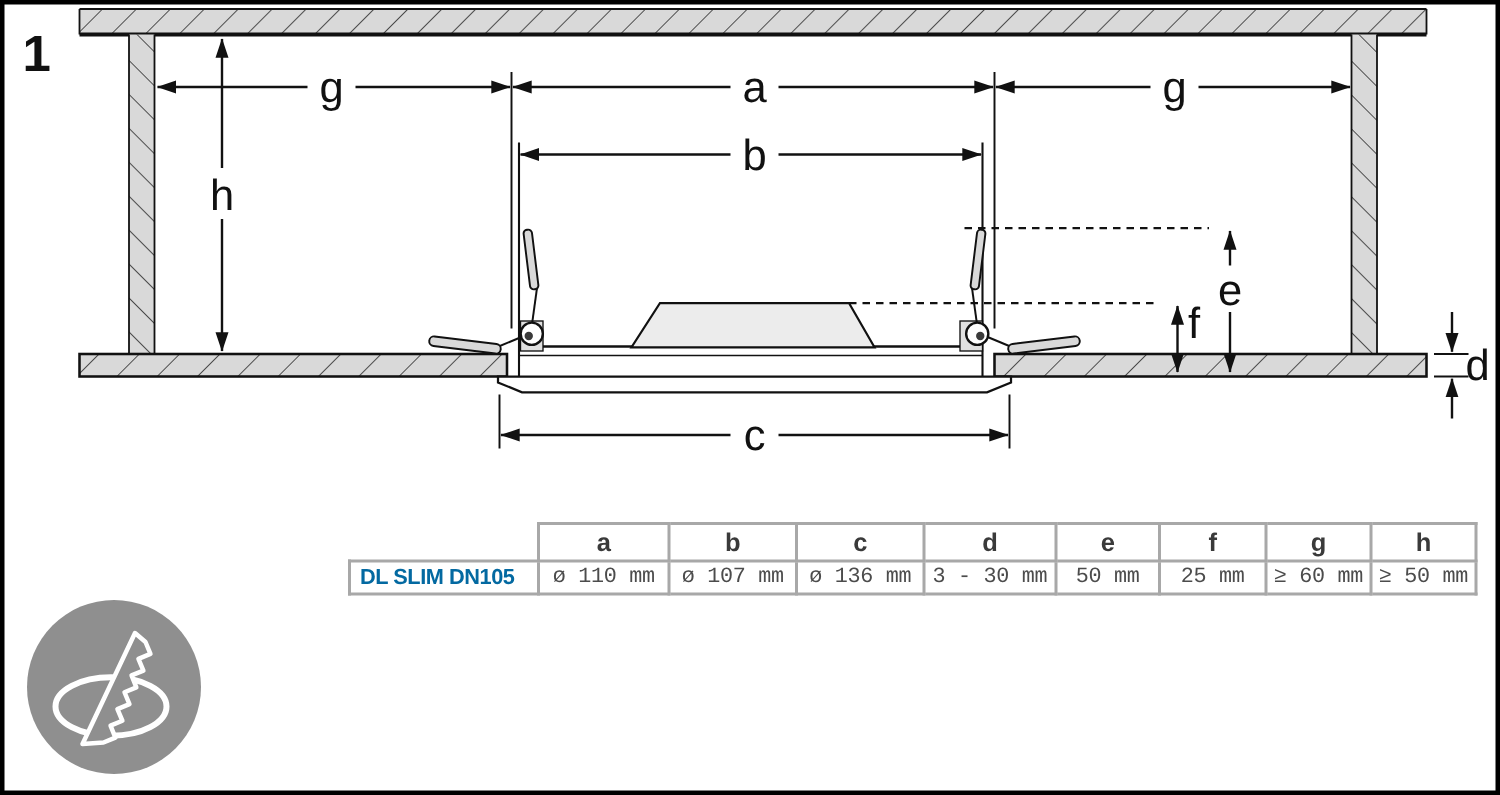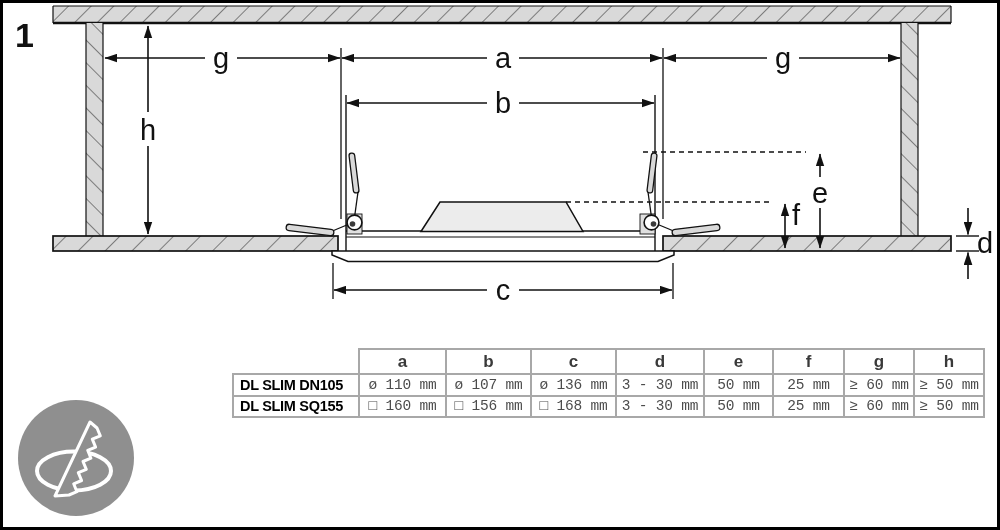--- a/index.html
+++ b/index.html
@@ -14,21 +14,21 @@
   
   .spec-table{position:absolute;left:229px;top:345px;}
   .spec-table table{border-collapse:collapse;table-layout:fixed;width:751px;}
   .spec-table th,.spec-table td{
     border:2px solid #a8a8a8;background:#fff;box-sizing:border-box;
     text-align:center;vertical-align:middle;padding:0;overflow:hidden;white-space:nowrap;
   }
   .spec-table th.corner{border:none;background:transparent;}
   .spec-table th.colhead{height:25px;font-size:17px;font-weight:bold;color:#3a3a3a;}
   .spec-table th.rowlabel{
-    height:16px;font-size:14.5px;font-weight:bold;color:#000000;
+    height:16px;font-size:14.5px;font-weight:bold;color:#0369a1;
     text-align:left;padding-left:6px;letter-spacing:-0.3px;margin-top:28px;
   }
   .spec-table td{height:21.5px;font-size:14.5px;color:#4c4c4c;letter-spacing:-0.2px;font-family:Liberation Mono, monospace;}
 </style>
 </head>
 <body>
 
 <div id="stage">
 
   <svg id="diagram-svg" width="1000" height="530" viewBox="0 0 1000 530">
@@ -215,28 +215,17 @@
         <th class="rowlabel">DL SLIM DN105</th>
         <td>ø 110 mm</td>
         <td>ø 107 mm</td>
         <td>ø 136 mm</td>
         <td>3 - 30 mm</td>
         <td>50 mm</td>
         <td>25 mm</td>
         <td>≥ 60 mm</td>
         <td>≥ 50 mm</td>
       </tr>
-      <tr>
-        <th class="rowlabel">DL SLIM SQ155</th>
-        <td>□ 160 mm</td>
-        <td>□ 156 mm</td>
-        <td>□ 168 mm</td>
-        <td>3 - 30 mm</td>
-        <td>50 mm</td>
-        <td>25 mm</td>
-        <td>≥ 60 mm</td>
-        <td>≥ 50 mm</td>
-      </tr>
     </tbody>
       </table>
   </div>
 
 </div>
 
 </body></html>

